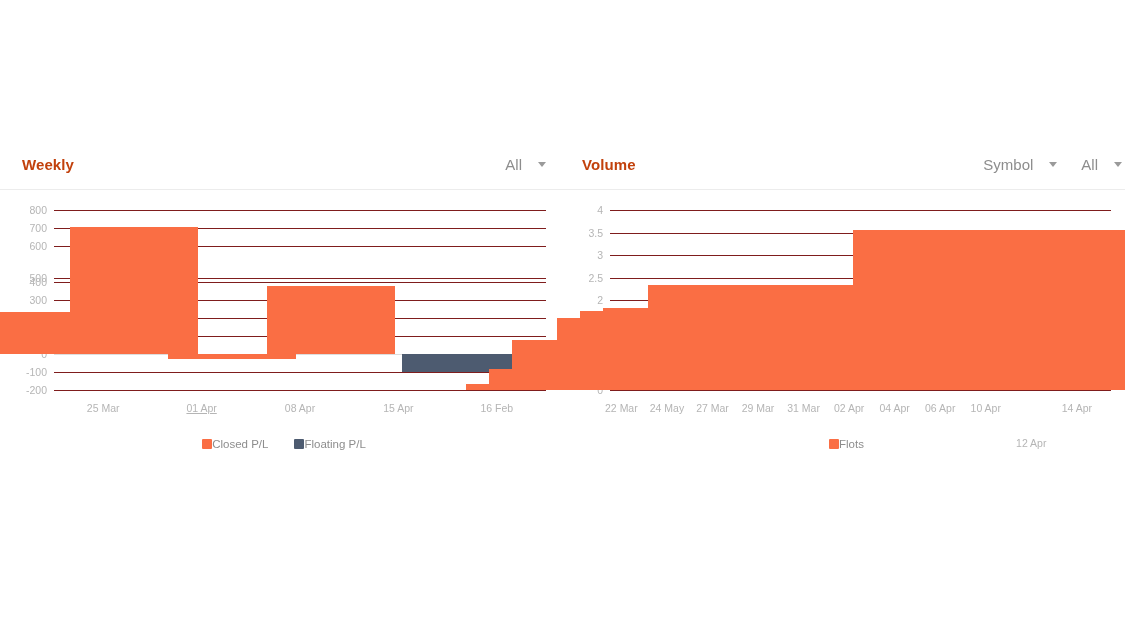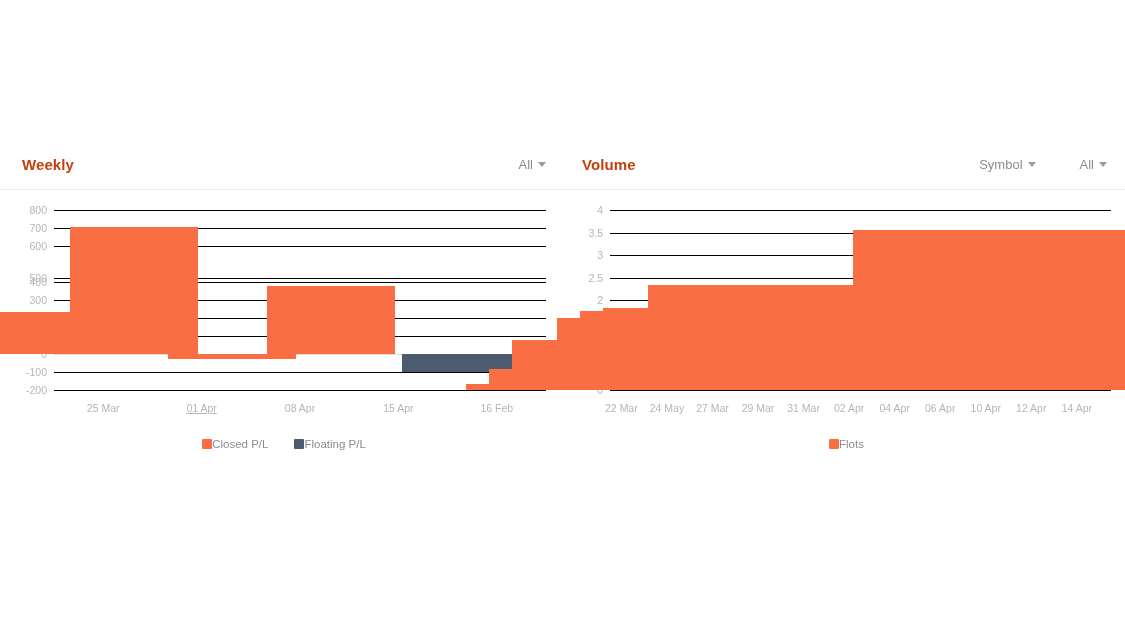--- a/index.html
+++ b/index.html
@@ -35,44 +35,43 @@
 
   .panel-header {
     height: 50px;
     display: flex;
     align-items: center;
     justify-content: space-between;
     border-bottom: 1px solid #ececec;
     box-sizing: border-box;
   }
   .panel-weekly .panel-header { padding: 0 22px 0 22px; }
-  .panel-volume .panel-header { padding: 0 18px 0 14px; }
+  .panel-volume .panel-header { padding: 0 3px 0 14px; }
 
   .panel-title {
     font-size: 15px;
     font-weight: bold;
     color: #c2410c;
     letter-spacing: 0.1px;
   }
 
   .header-controls {
     display: flex;
     align-items: center;
     gap: 24px;
   }
 
   .dropdown {
-    font-size: 13px;
+    font-size: 15px;
     color: #8d8d8d;
     display: inline-flex;
     align-items: center;
-    gap: 5px;
+    gap: 16px;
     cursor: pointer;
     white-space: nowrap;
-    margin-left: 20px;
   }
   .caret {
     width: 0; height: 0;
     border-left: 4px solid transparent;
     border-right: 4px solid transparent;
     border-top: 5px solid #9a9a9a;
     display: inline-block;
   }
 
   
@@ -83,21 +82,21 @@
   }
   .plot {
     position: absolute;
     left: 0; top: 0; right: 0; bottom: 0;
   }
   .grid-row {
     position: absolute;
     left: 0;
     right: 0;
     height: 1px;
-    background: #000000;
+    background: #7f1d1d;
   }
   .grid-row.zero { background: #dddddd; }
 
   .ytick {
     position: absolute;
     right: 100%;
     transform: translateY(-50%);
     margin-right: 7px;
     font-size: 10.5px;
     color: #b5b5b5;
@@ -303,21 +302,21 @@
       <div class="xlabels" id="volume-xlabels" style="left:42px; right:14px; top:212px;">
           <span class="xlabel" style="left: 2.27273%;">22 Mar</span>
           <span class="xlabel" style="left: 11.3636%;">24 May</span>
           <span class="xlabel" style="left: 20.4545%;">27 Mar</span>
           <span class="xlabel" style="left: 29.5455%;">29 Mar</span>
           <span class="xlabel" style="left: 38.6364%;">31 Mar</span>
           <span class="xlabel" style="left: 47.7273%;">02 Apr</span>
           <span class="xlabel" style="left: 56.8182%;">04 Apr</span>
           <span class="xlabel" style="left: 65.9091%;">06 Apr</span>
           <span class="xlabel" style="left: 75%;">10 Apr</span>
-          <span class="xlabel" style="left: 84.0909%;">12 Apr</span>
+          <span class="xlabel" style="left: 84.0909%; margin-top: 35px;">12 Apr</span>
           <span class="xlabel" style="left: 93.1818%;">14 Apr</span>
         </div>
       <div class="legend" id="volume-legend" style="top:248px;">
           <span class="legend-item">
             <i class="legend-swatch" style="background: rgb(250, 110, 68);"></i>
             <span>Flots</span>
           </span>
         </div>
     </div>
   </section>

